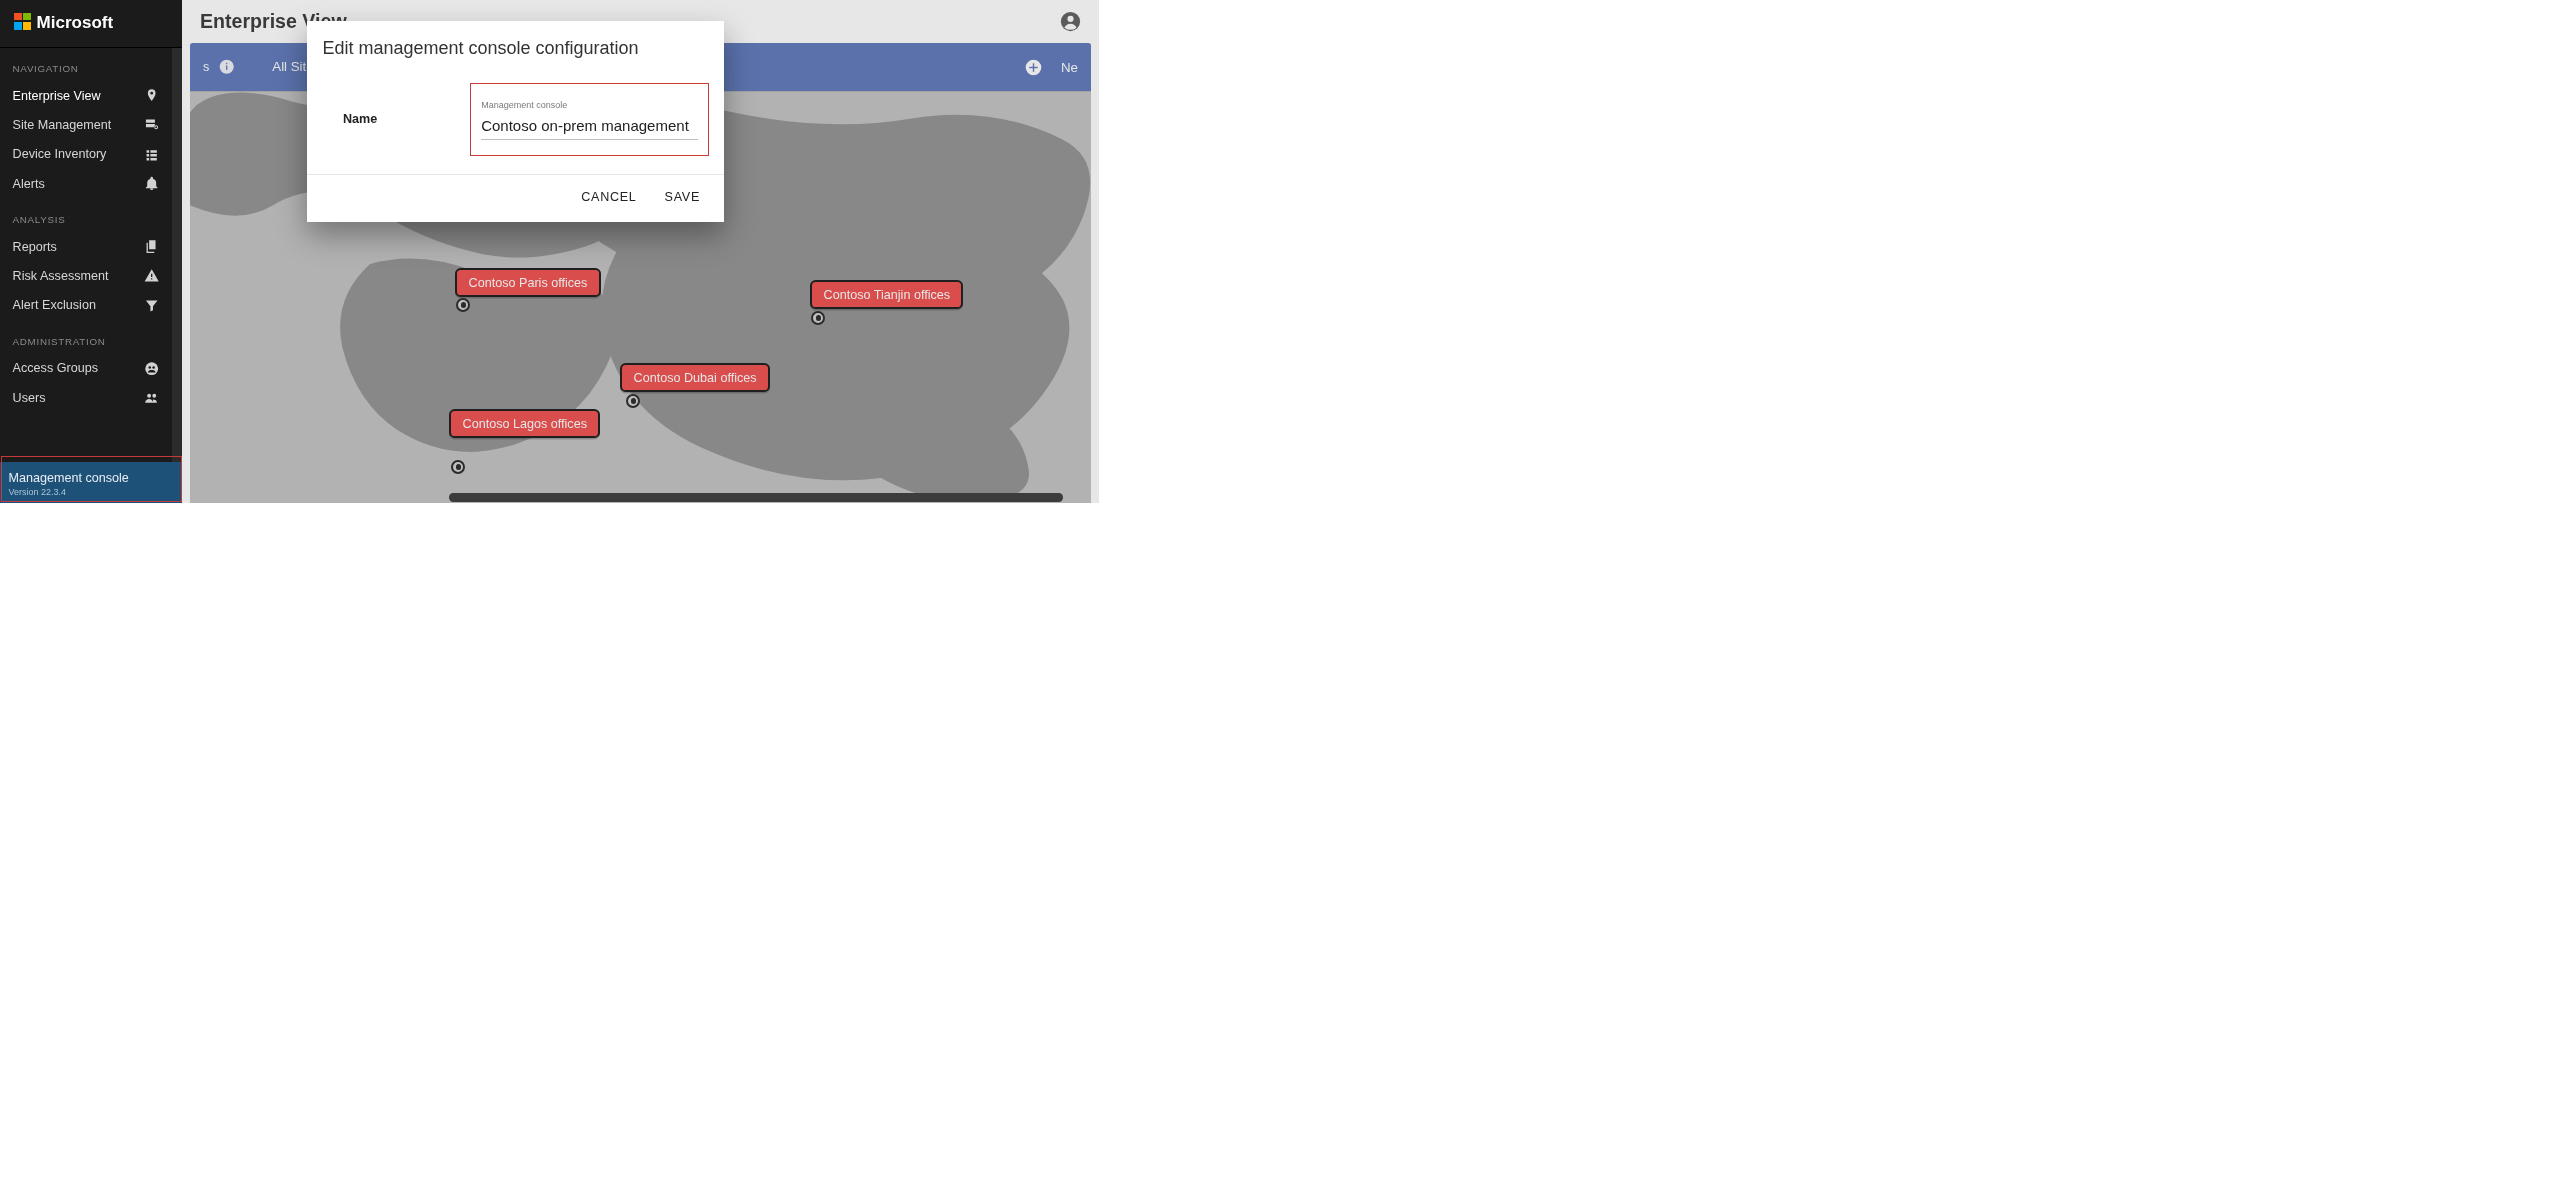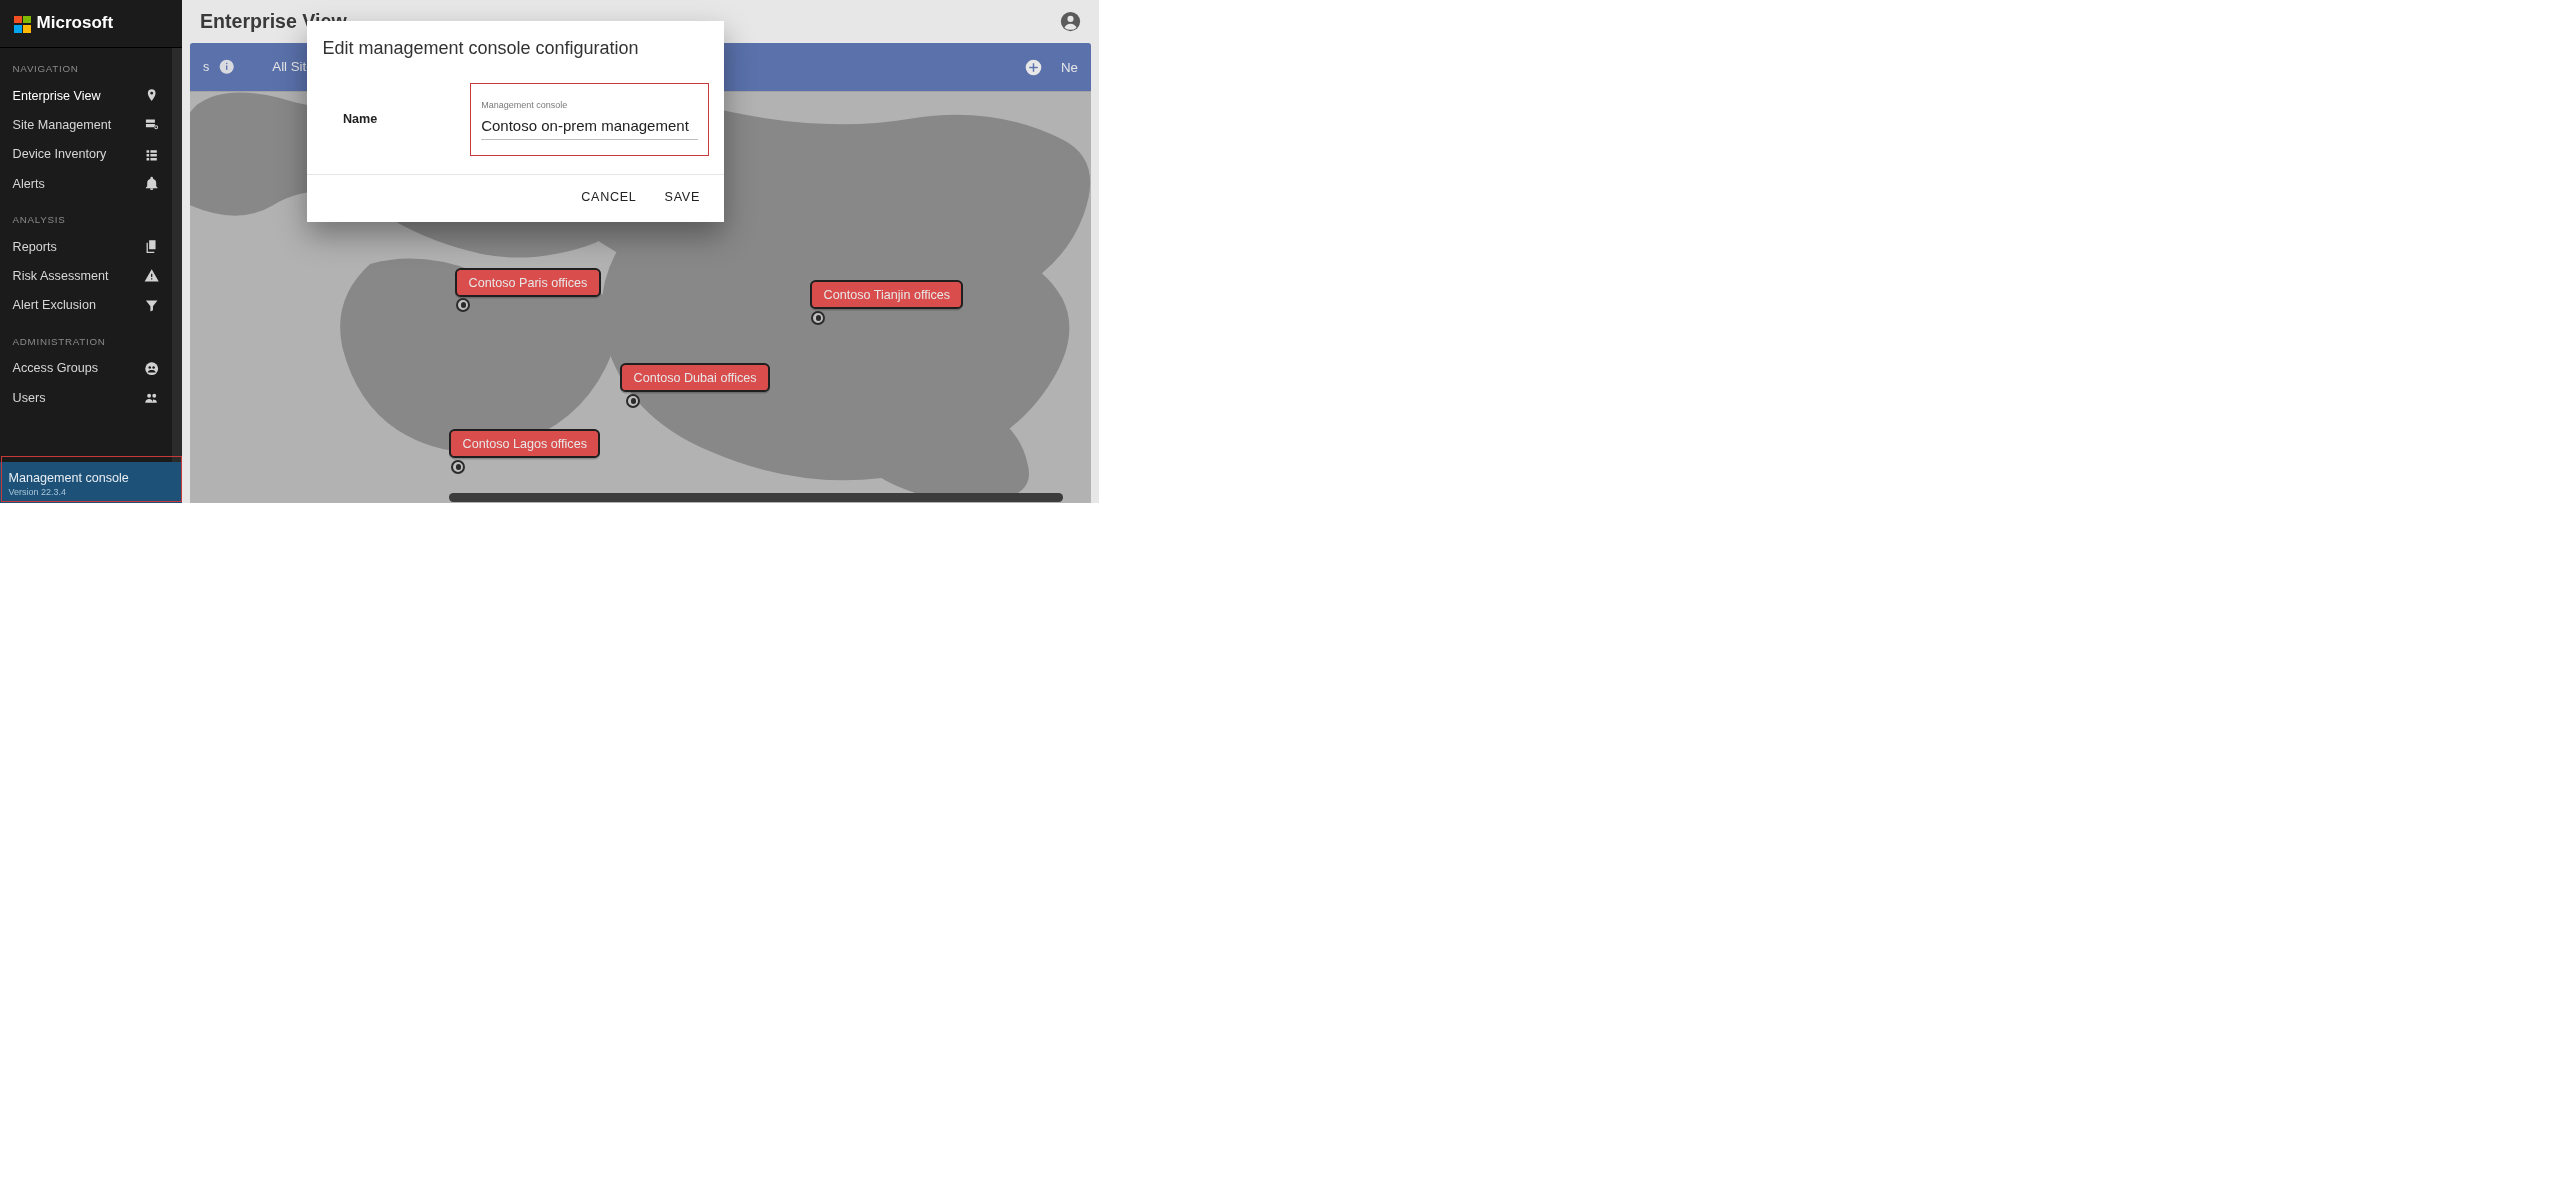--- a/index.html
+++ b/index.html
@@ -1,20 +1,20 @@
 <!DOCTYPE html>
 <html style="font-size:11.2px"><head>
   <meta charset="utf-8">
   <style>
     * { box-sizing: border-box; margin: 0; padding: 0; }
     body { font-family: "Segoe UI", Arial, sans-serif; background:#fff; height:503px; width:1099px; overflow:hidden; position:relative; }
 
     
     .sidebar { position:absolute; left:0; top:0; width:182px; height:100%; background:#1b1b1b; color:#d0d0d0; display:flex; flex-direction:column; }
-    .sb-brand { display:flex; align-items:flex-end; gap:5.6px; padding:12.6px 14px 14px 14px; }
+    .sb-brand { display:flex; align-items:flex-start; gap:5.6px; padding:12.6px 14px 14px 14px; }
     .sb-brand span.txt { color:#fff; font-size:17px; font-weight:600; }
     .ms-logo { width:17px; height:17px; display:grid; grid-template-columns:1fr 1fr; grid-template-rows:1fr 1fr; gap:1.4px; }
     .ms-logo .a{background:#f25022}.ms-logo .b{background:#7fba00}.ms-logo .c{background:#00a4ef}.ms-logo .d{background:#ffb900}
     .sb-scroll { position:relative; flex:1; overflow:hidden; border-top:0.7px solid #000; }
     .sb-inner { padding-right:9.8px; }
     .sb-scroll::after { content:""; position:absolute; right:0; top:0; width:9.8px; height:100%; background:#2b2b2b; }
     .sb-thumb { position:absolute; right:1.4px; top:2.8px; width:7px; height:394px; background:#646464; border-radius:3.5px; }
     .sb-section-h { padding:15.4px 12.6px 7px 12.6px; font-size:9.8px; letter-spacing:0.7px; color:#8a8a8a; }
     .sb-item { display:flex; align-items:center; justify-content:space-between; padding:7px 12.6px; font-size:12.6px; color:#d7d7d7; cursor:pointer; }
     .sb-item.active{color:#fff;}
@@ -203,21 +203,21 @@
 
     <div class="site-pill" style="left:265px; top:177px;"><span>Contoso Paris offices</span></div>
     <div class="site-dot" style="left:266px; top:207px;"></div>
 
     <div class="site-pill" style="left:620px; top:189px;"><span>Contoso Tianjin offices</span></div>
     <div class="site-dot" style="left:621px; top:220px;"></div>
 
     <div class="site-pill" style="left:430px; top:272px;"><span>Contoso Dubai offices</span></div>
     <div class="site-dot" style="left:436px; top:303px;"></div>
 
-    <div class="site-pill" style="left:259px; top:338px;"><span>Contoso Lagos offices</span></div>
+    <div class="site-pill" style="left:259px; top:318px;"><span>Contoso Lagos offices</span></div>
     <div class="site-dot" style="left:261px; top:369px;"></div>
 
     <div class="map-scroll-h"></div>
   </div>
 
   <div class="gray-over"></div>
 </main>
 
 <div class="dialog">
   <div class="dlg-title">Edit management console configuration</div>

